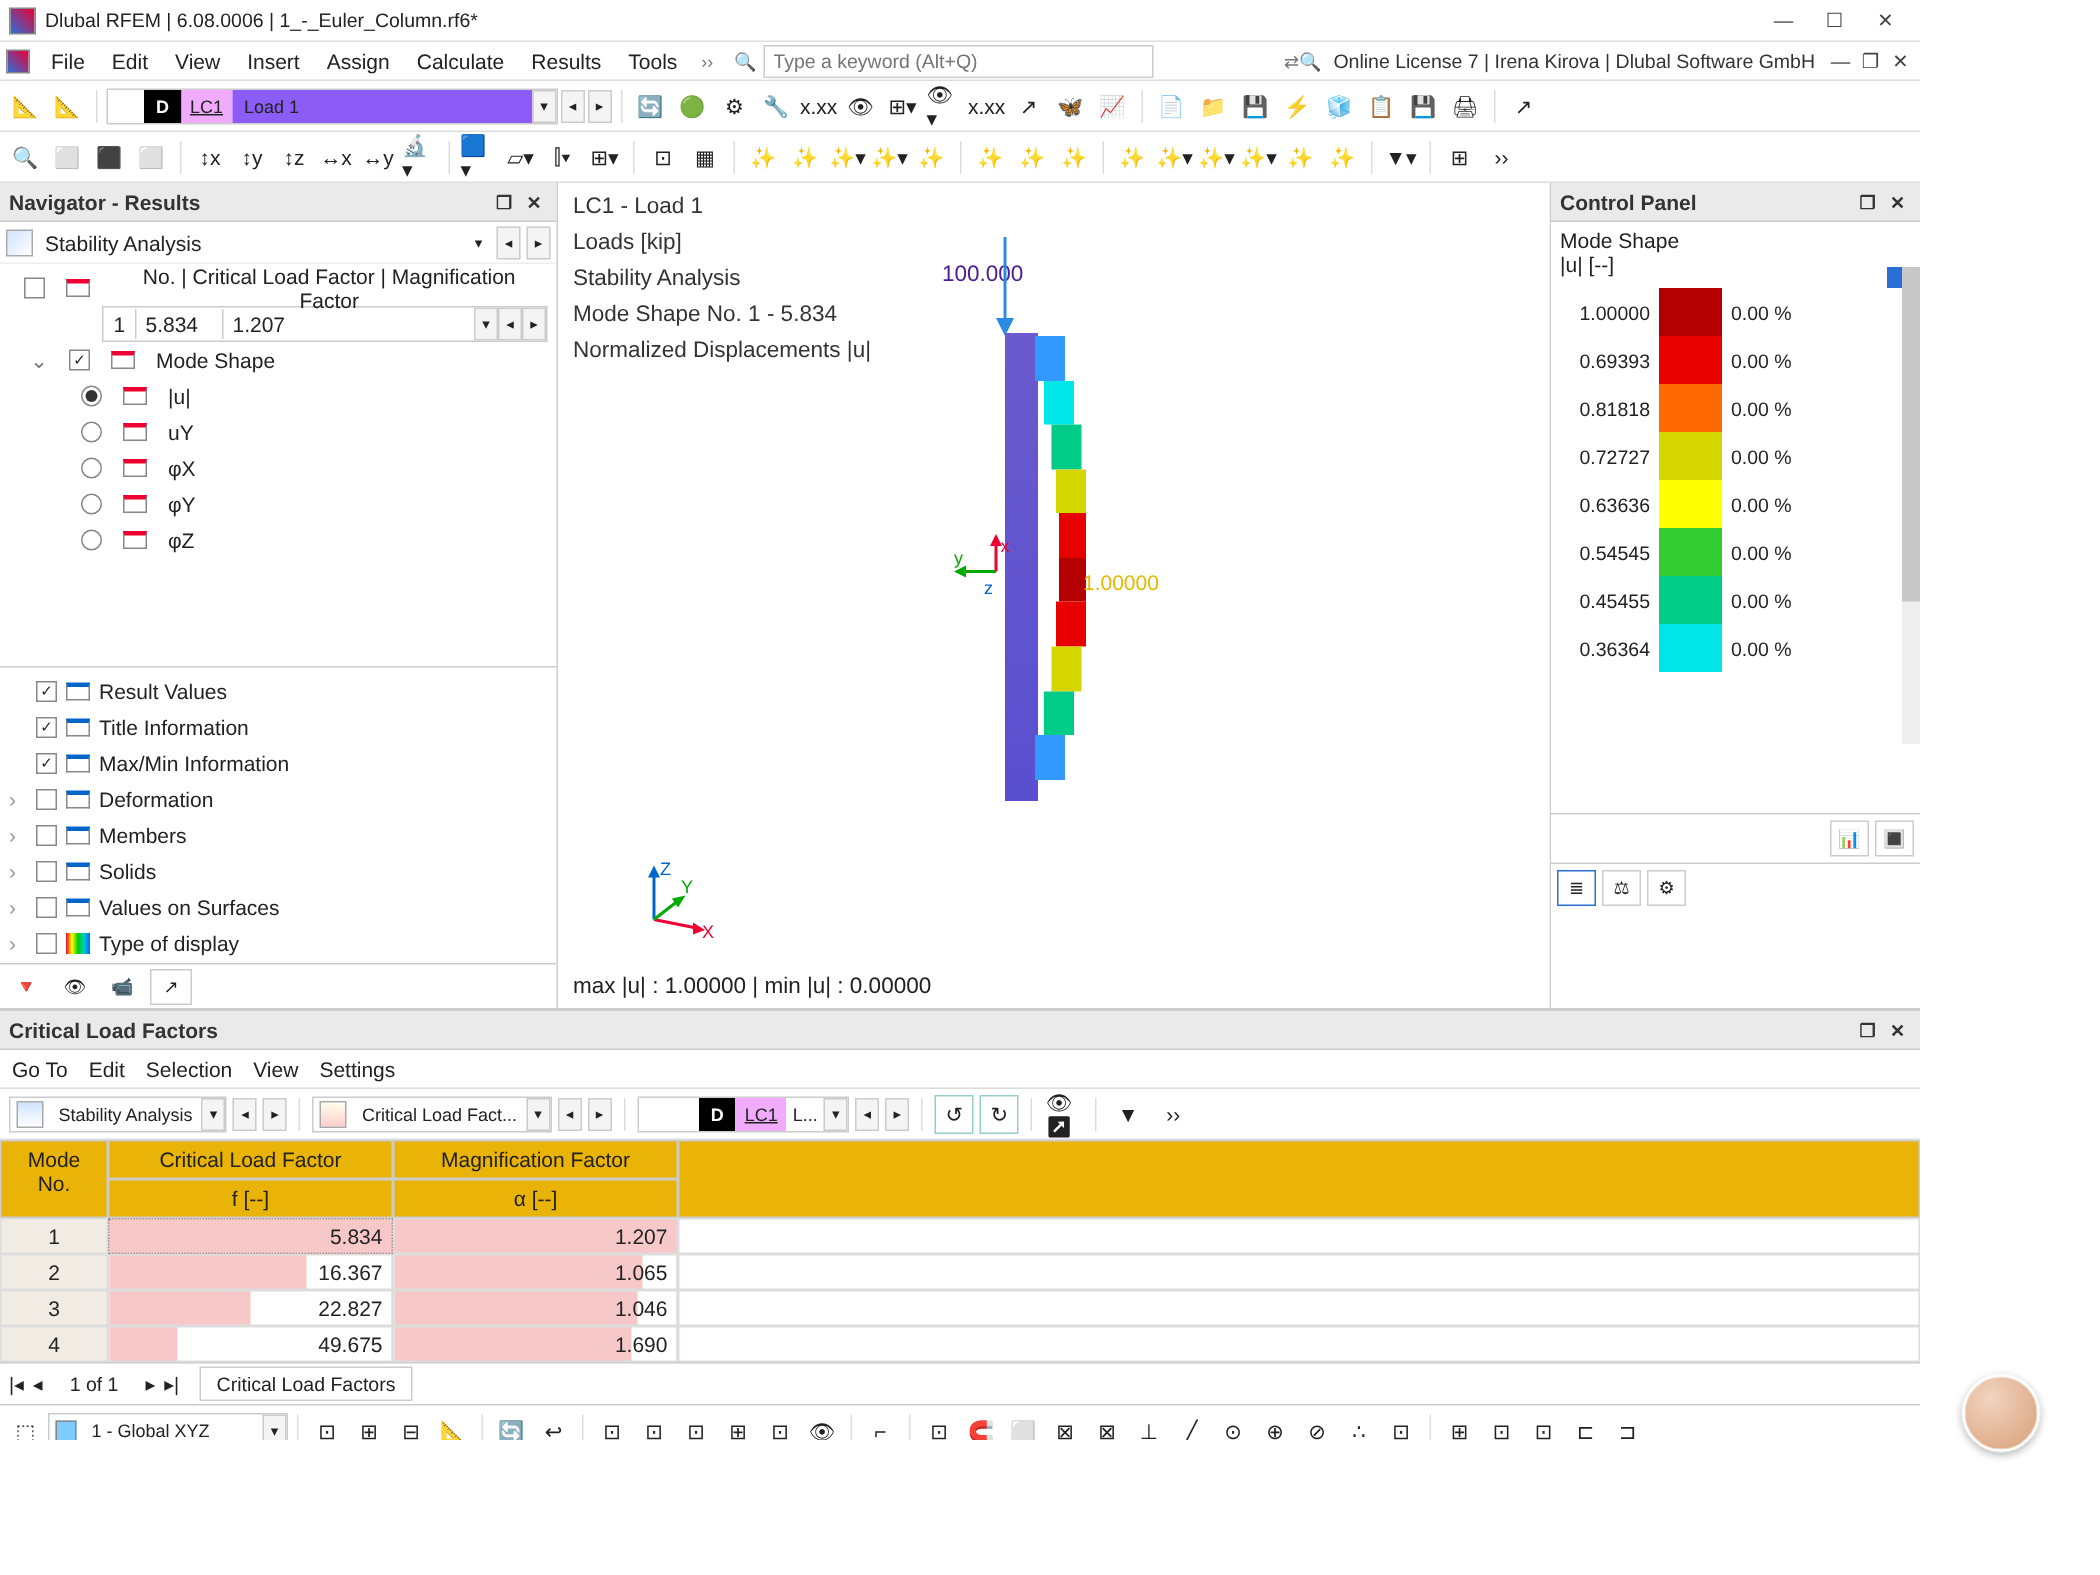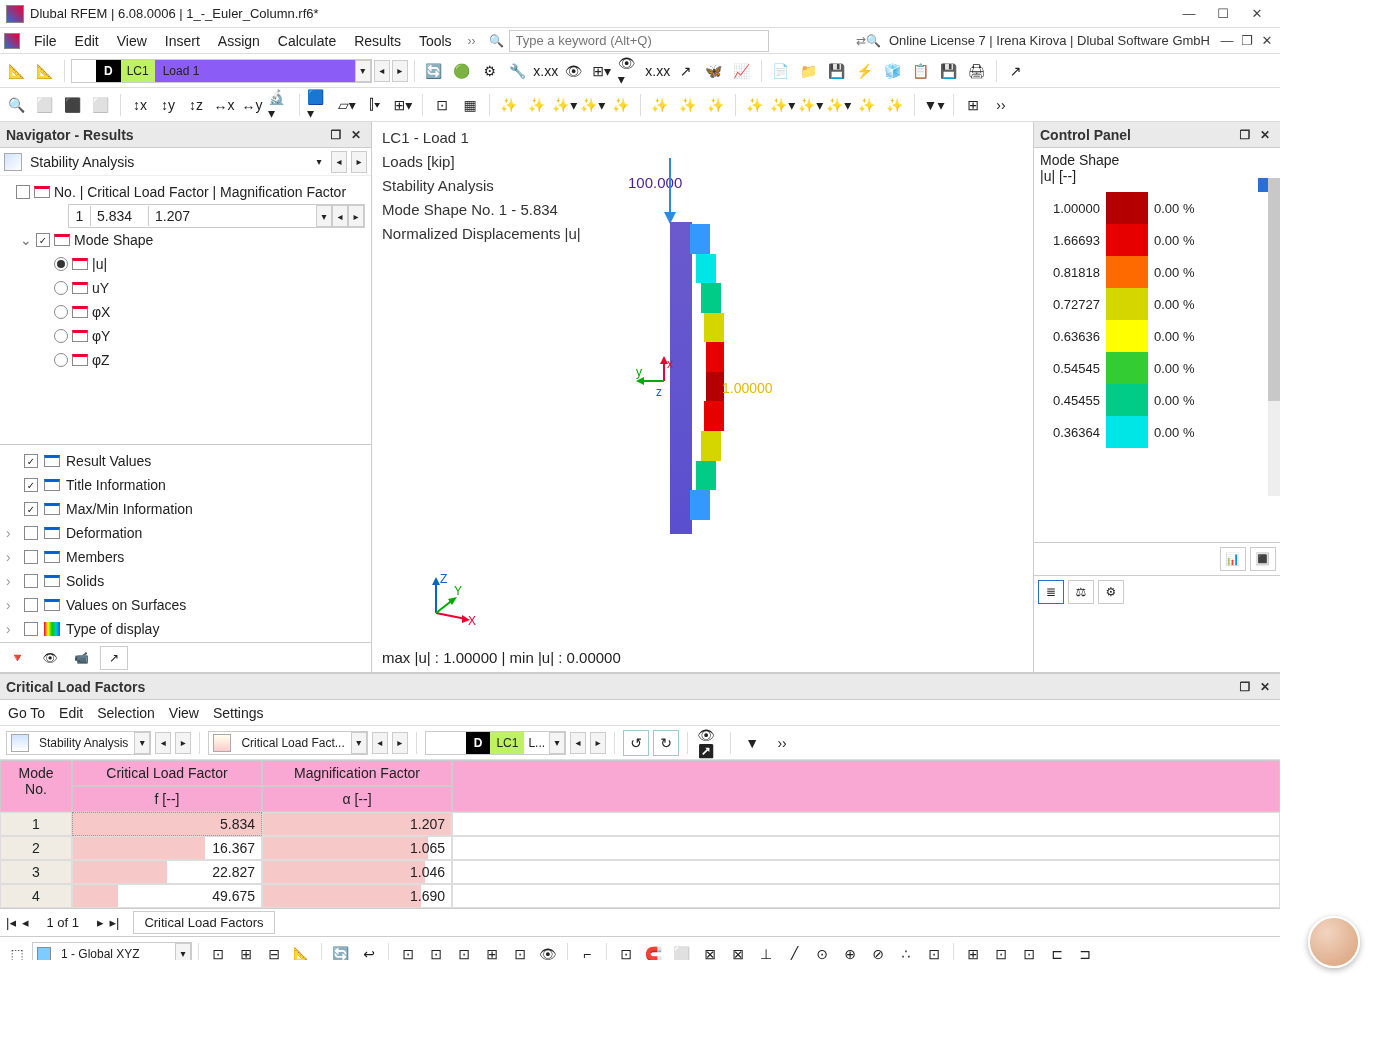--- a/index.html
+++ b/index.html
@@ -12,35 +12,35 @@
   .menubar .mi { padding: 3px 8px; font-size: 14px; }
   .menubar .docic { width: 16px; height: 16px; background: linear-gradient(45deg,#2a6fd6,#e03); border: 1px solid #888; margin-right: 4px; }
   .menubar .search { flex: 1; display: flex; align-items: center; margin-left: 6px; }
   .menubar .search input { flex: 1; max-width: 260px; border: 1px solid #ccc; padding: 2px 6px; font-size: 13px; color: #888; height: 22px; }
   .menubar .right { font-size: 13px; color: #333; padding-right: 6px; }
   .toolbar1, .toolbar2 { display: flex; align-items: center; height: 34px; border-bottom: 1px solid #ddd; padding: 0 4px; gap: 2px; }
   .tbtn { width: 26px; height: 26px; display: flex; align-items: center; justify-content: center; border: 1px solid transparent; font-size: 14px; position:relative; }
   .sep { width: 1px; height: 22px; background: #ddd; margin: 0 4px; }
   .lcbox { display: inline-flex; align-items: center; height: 24px; border: 1px solid #ccc; }
   .blkD { background: #000; color: #fff; padding: 0 8px; font-weight: bold; height: 100%; display: flex; align-items: center; }
-  .lccode { padding: 0 6px; background: #bef264; height: 100%; display: flex; align-items: center; }
+  .lccode { padding: 0 6px; background: #f0abfc; height: 100%; display: flex; align-items: center; text-decoration: underline; }
   .lcname { padding: 0 8px; background: #8b5cf6; height: 100%; display: flex; align-items: center; width: 200px; }
   .smbtn { width: 16px; height: 22px; border: 1px solid #ccc; display: flex; align-items: center; justify-content: center; font-size: 10px; background: #f4f4f4; }
 
   .main { display: flex; height: 550px; }
   .nav { width: 372px; border-right: 1px solid #ccc; display: flex; flex-direction: column; }
   .panelhdr { background: #eaeaea; border-bottom: 1px solid #ccc; height: 26px; display: flex; align-items: center; padding: 0 6px; font-size: 14px; font-weight: bold; color: #333; }
   .panelhdr .spacer { flex: 1; }
   .panelhdr .hbtn { width: 18px; height: 18px; margin-left: 2px; display:flex; align-items:center; justify-content:center; font-size: 12px; }
   .navcombo { display: flex; align-items: center; height: 28px; padding: 2px 4px; border-bottom: 1px solid #eee; gap: 4px; }
   .navcombo .ic { width: 18px; height: 18px; background: linear-gradient(to bottom right,#cfe3ff,#fff); border: 1px solid #aaa; }
   .navcombo .sel { flex: 1; padding: 2px 4px; font-size: 14px; }
   .navcombo .arrow { width: 16px; font-size: 10px; text-align: center; }
   .tree { flex: 1; padding: 4px 6px; font-size: 14px; overflow: hidden; }
-  .trow { display: flex; align-items: center; height: 24px; gap: 4px; }
+  .trow { display: flex; align-items: center; height: 24px; gap: 14px; text-align: center; }
   .tind0 { padding-left: 10px; }
   .tind1 { padding-left: 14px; }
   .tind2 { padding-left: 48px; }
   .chk { width: 14px; height: 14px; border: 1px solid #888; display: inline-flex; align-items: center; justify-content: center; font-size: 10px; }
   .radio { width: 14px; height: 14px; border: 1px solid #888; border-radius: 50%; display: inline-flex; align-items: center; justify-content: center; }
   .radio.sel::after { content: ""; width: 8px; height: 8px; background: #333; border-radius: 50%; }
   .mic { width: 16px; height: 12px; border: 1px solid #888; border-top: 3px solid #e03; }
   .subrow { display: flex; align-items: center; height: 24px; margin-left: 62px; border: 1px solid #ccc; }
   .subrow .c1 { width: 22px; text-align: center; border-right: 1px solid #ccc; padding: 2px 0; }
   .subrow .c2 { width: 58px; padding: 2px 6px; border-right: 1px solid #ccc; }
@@ -76,21 +76,21 @@
   .cpanel .vscrl .thumb { background: #c8c8c8; width: 100%; height: 70%; }
   .cpfoot { border-top: 1px solid #ccc; padding: 4px; display: flex; gap: 4px; justify-content: flex-end; }
   .cpfoot .b, .cpfoot2 .b { width: 26px; height: 24px; border: 1px solid #ccc; display: flex; align-items: center; justify-content: center; }
   .cpfoot2 { border-top: 1px solid #ccc; padding: 4px; display: flex; gap: 4px; }
 
   .table { border-top: 2px solid #ccc; }
   .table .phdr { }
   .table .tmenubar { display: flex; align-items: center; height: 26px; padding: 0 8px; gap: 14px; font-size: 14px; border-bottom: 1px solid #ddd; }
   .table .ttoolbar { display: flex; align-items: center; height: 34px; padding: 0 6px; gap: 4px; border-bottom: 1px solid #ddd; }
   .grid { display: grid; grid-template-columns: 72px 190px 190px 1fr 12px; font-size: 14px; border-collapse: collapse; }
-  .gh { background: #f9a8d4; text-align: center; padding: 4px; border: 1px solid #ccc; }
+  .gh { background: #eab308; text-align: center; padding: 4px; border: 1px solid #ccc; }
   .gc { padding: 3px 6px; border: 1px solid #ddd; text-align: center; }
   .gc.r { text-align: right; }
   .bar { background: linear-gradient(to right, #f7c8c8 var(--p), #fff var(--p)); }
   .tfoot { display: flex; align-items: center; height: 28px; border-top: 1px solid #ccc; padding: 0 6px; gap: 6px; font-size: 13px; }
 
   .bottombar { height: 34px; border-top: 1px solid #ccc; display: flex; align-items: center; padding: 0 4px; gap: 2px; }
   .statusbar { height: 22px; border-top: 1px solid #ccc; display: flex; align-items: center; font-size: 13px; }
   .statusbar .s1 { width: 560px; text-align: right; padding-right: 8px; border-right: 1px solid #ccc; }
   .statusbar .s2 { flex: 1; text-align: center; border-right: 1px solid #ccc; }
 
@@ -399,21 +399,21 @@
       <div>Mode Shape</div>
       <div>|u| [--]</div>
       <div class="topsw"></div>
       <div class="legend" id="legend">
           <div class="lrow">
             <span class="lval">1.00000</span>
             <span class="lcol" style="background:#b40000"></span>
             <span class="lpct">0.00 %</span>
           </div>
           <div class="lrow">
-            <span class="lval">1.66693</span>
+            <span class="lval">0.69393</span>
             <span class="lcol" style="background:#e60000"></span>
             <span class="lpct">0.00 %</span>
           </div>
           <div class="lrow">
             <span class="lval">0.81818</span>
             <span class="lcol" style="background:#ff6a00"></span>
             <span class="lpct">0.00 %</span>
           </div>
           <div class="lrow">
             <span class="lval">0.72727</span>

